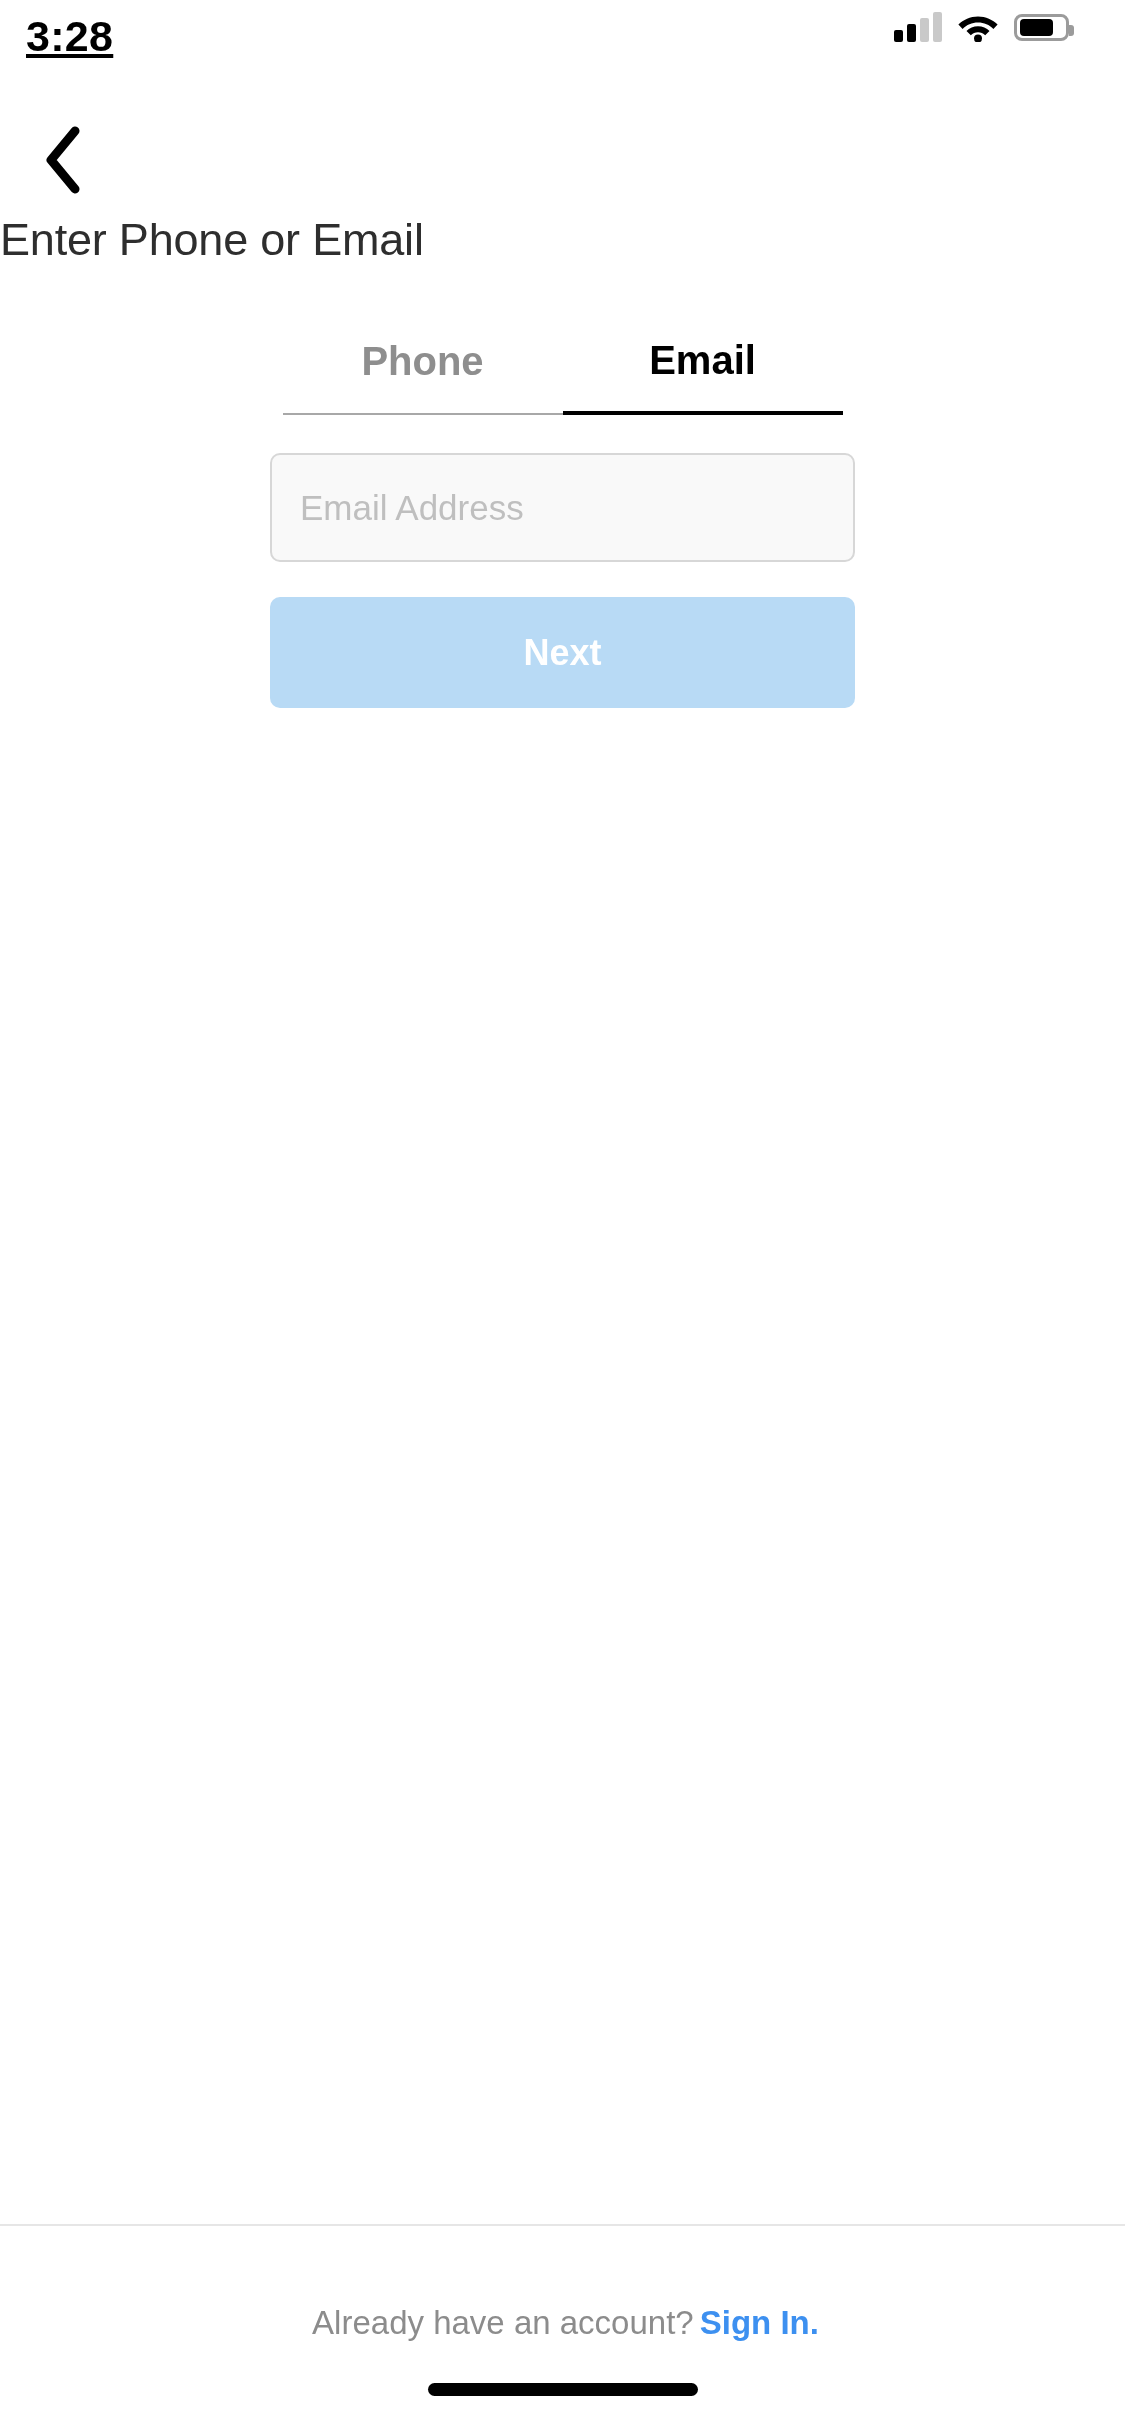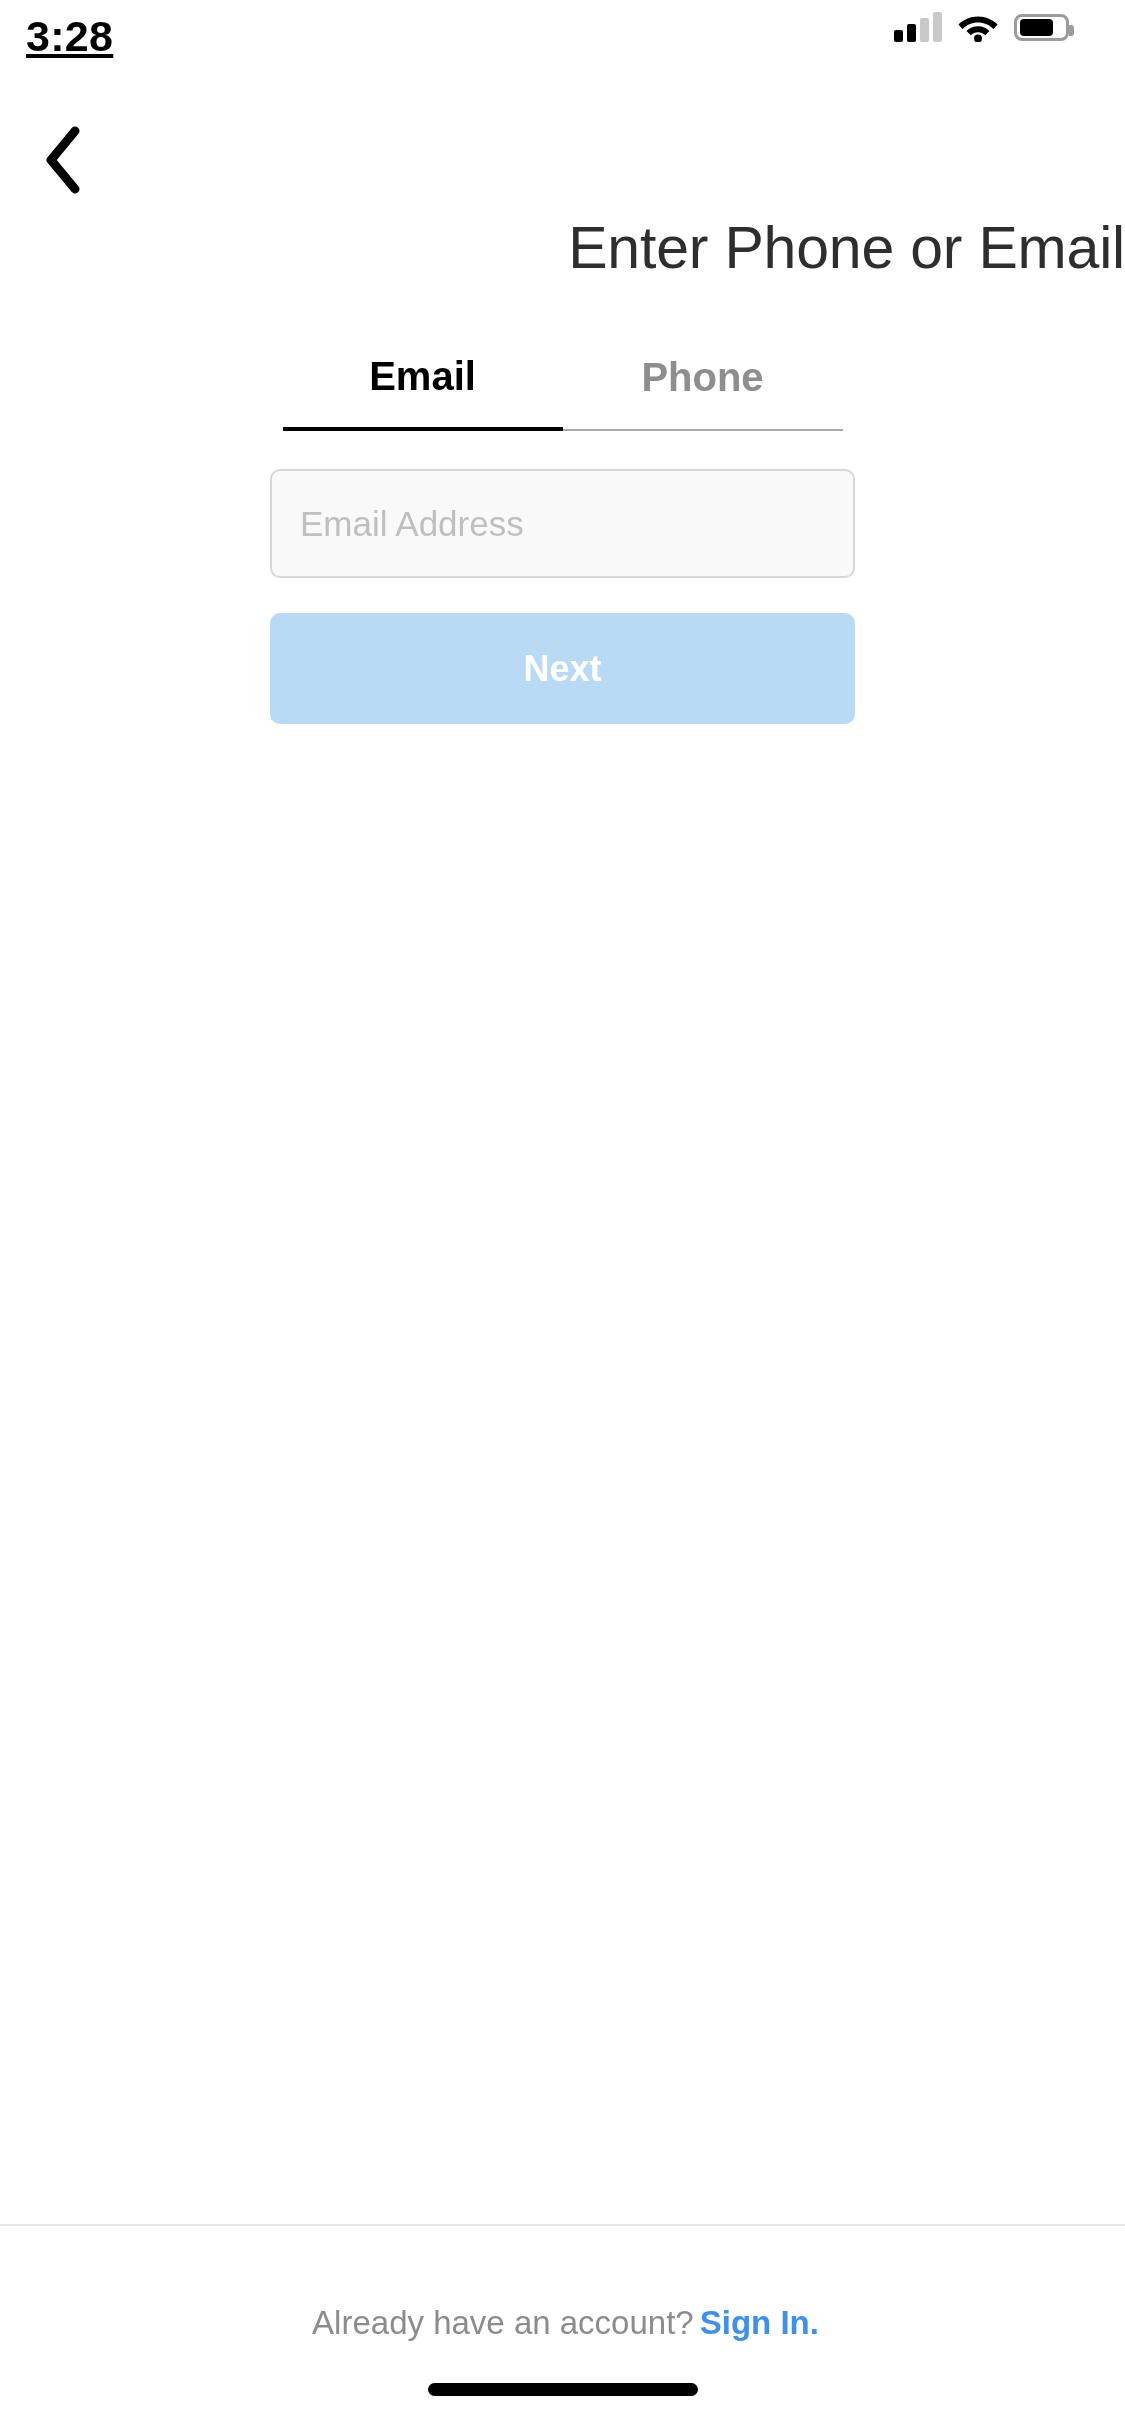--- a/index.html
+++ b/index.html
@@ -73,22 +73,22 @@
   }
   .back-btn {
     width:70px; height:70px;
     display:flex; align-items:center; justify-content:center;
     cursor:pointer; background:none; border:none;
   }
   .back-btn svg { display:block; }
 
   
   .page-title {
-    text-align:right;
-    font-size:59px;
+    text-align:left;
+    font-size:45px;
     font-weight:400;
     color:#2e2e2e;
     letter-spacing:-0.2px;
     margin-top:4px;
   }
 
   
   .tabs {
     display:flex;
     margin:72px 95px 0 95px;
@@ -210,22 +210,22 @@
         <svg width="44" height="70" viewBox="0 0 44 70">
           <path d="M34 6 L10 35 L34 64" fill="none" stroke="#000" stroke-width="9" stroke-linecap="round" stroke-linejoin="round"></path>
         </svg>
       </span>
     </button>
   </div>
 
   <h1 class="page-title">Enter Phone or Email</h1>
 
   <div class="tabs">
+    <button class="tab inactive">Phone</button>
     <button class="tab active">Email</button>
-    <button class="tab inactive">Phone</button>
   </div>
 
   <div class="form-area">
     <input class="email-input" type="text" placeholder="Email Address" style="">
     <button class="next-btn">Next</button>
   </div>
 
   <div class="spacer"></div>
 
   <div class="footer-divider"></div>

